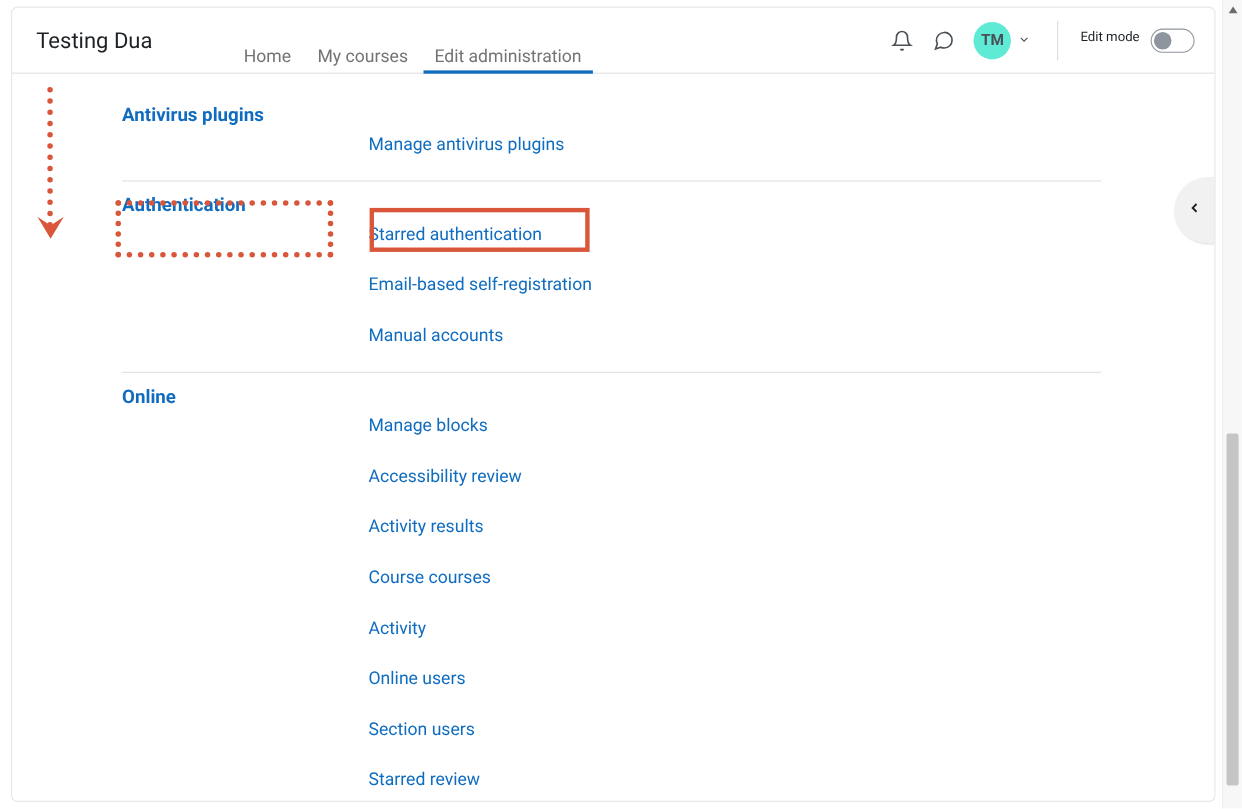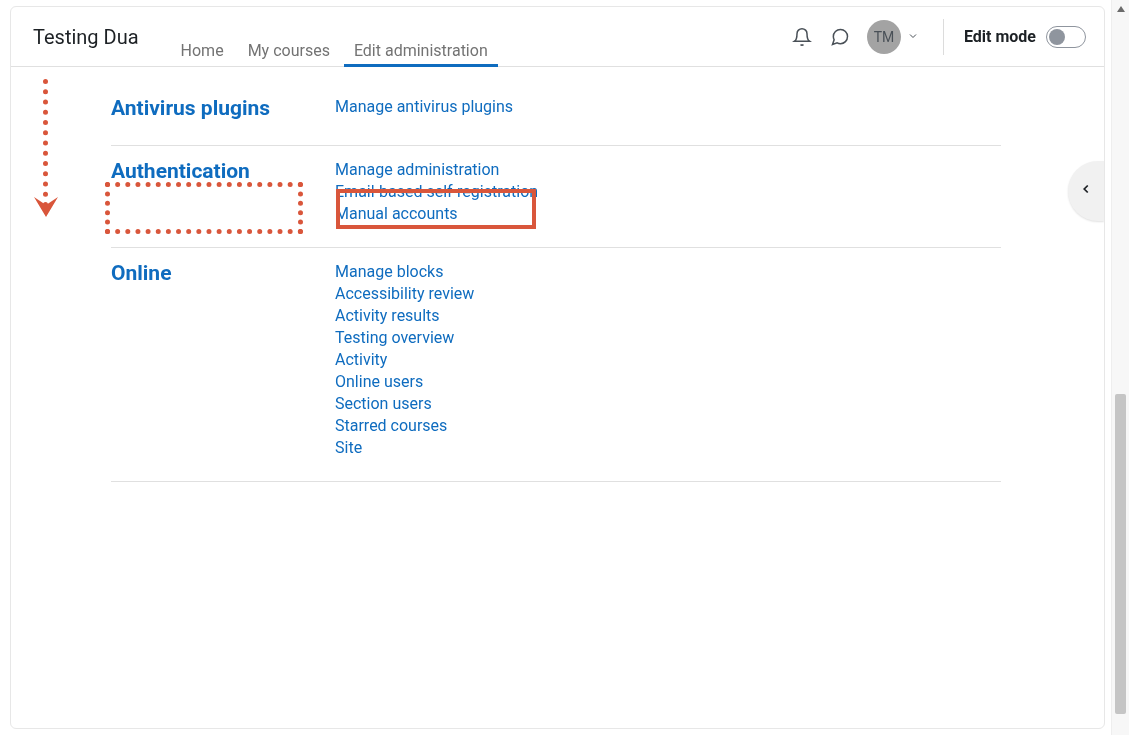--- a/index.html
+++ b/index.html
@@ -27,20 +27,21 @@
     overflow: hidden;
     background: #fff;
   }
   
   .topbar {
     height: 60px;
     border-bottom: 1px solid #e0e0e0;
     display: flex;
     align-items: center;
     padding: 0 18px 0 22px;
+    gap: 41px;
   }
   .brand {
     font-size: 20px;
     color: #1d2125;
     margin-right: 32px;
   }
   .nav {
     display: flex;
     gap: 4px;
     height: 60px;
@@ -69,28 +70,28 @@
   }
   .icon-btn {
     width: 22px; height: 22px;
     display: flex; align-items: center; justify-content: center;
     color: #495057;
     cursor: pointer;
   }
   .avatar {
     width: 34px; height: 34px;
     border-radius: 50%;
-    background: #a3a3a3;
+    background: #5eead4;
     display: flex; align-items: center; justify-content: center;
     font-size: 14px; color: #495057;
-    font-weight: 400;
+    font-weight: 700;
   }
   .user-menu { display: flex; align-items: center; gap: 6px; cursor: pointer; }
   .divider-v { width: 1px; height: 36px; background: #dcdcdc; margin: 0 4px 0 8px; }
-  .editmode { display: flex; align-items: center; gap: 10px; font-size: 16px; color: #1d2125; font-weight: bold; }
+  .editmode { display: flex; align-items: flex-start; gap: 10px; font-size: 12px; color: #1d2125; }
   .toggle {
     width: 40px; height: 22px; border-radius: 11px;
     background: #fff; border: 1px solid #8f959e; position: relative;
     cursor: pointer;
   }
   .toggle::after {
     content: ''; position: absolute; left: 2px; top: 2px;
     width: 16px; height: 16px; border-radius: 50%;
     background: #8f959e;
   }
@@ -102,39 +103,40 @@
   .section {
     display: flex;
     padding: 12px 0 24px 0;
     border-bottom: 1px solid #e0e0e0;
     max-width: 890px;
   }
   .section:last-child { border-bottom: none; }
   .section-title {
     width: 224px;
     flex: 0 0 224px;
-    font-size: 21px;
+    font-size: 17px;
     font-weight: 700;
     color: #0f6cbf;
     line-height: 1.25;
     cursor: pointer;
     padding-right: 12px;
   }
   .section-links {
     display: flex;
     flex-direction: column;
     gap: 3px;
     padding-top: 2px;
   }
   .section-links a {
     color: #0f6cbf;
     font-size: 16px;
     text-decoration: none;
     cursor: pointer;
     width: fit-content;
+    margin-top: 24px;
   }
   
   .annot-arrow {
     position: absolute;
     left: 32px;
     top: 72px;
     width: 16px;
     height: 128px;
     border-left: 5px dotted #d9563b;
     pointer-events: none;
@@ -242,38 +244,38 @@
       <div class="section">
         <div class="section-title">Antivirus plugins</div>
         <div class="section-links">
           <a>Manage antivirus plugins</a>
         </div>
       </div>
 
       <div class="section">
         <div class="section-title">Authentication</div>
         <div class="section-links">
-          <a>Manage administration</a>
+          <a>Starred authentication</a>
           <a>Email-based self-registration</a>
           <a>Manual accounts</a>
         </div>
       </div>
 
 
       <div class="section">
         <div class="section-title">Online</div>
         <div class="section-links">
           <a>Manage blocks</a>
           <a>Accessibility review</a>
           <a>Activity results</a>
-          <a>Testing overview</a>
+          <a>Course courses</a>
           <a>Activity</a>
           <a>Online users</a>
           <a>Section users</a>
-          <a>Starred courses</a>
+          <a>Starred review</a>
           <a>Site</a>
         </div>
       </div>
 
       <div class="drawer-handle">
         <span>
           <svg width="14" height="14" viewBox="0 0 24 24" fill="none" stroke="#1d2125" stroke-width="3">
               <polyline points="15 18 9 12 15 6"></polyline>
             </svg>
         </span>

